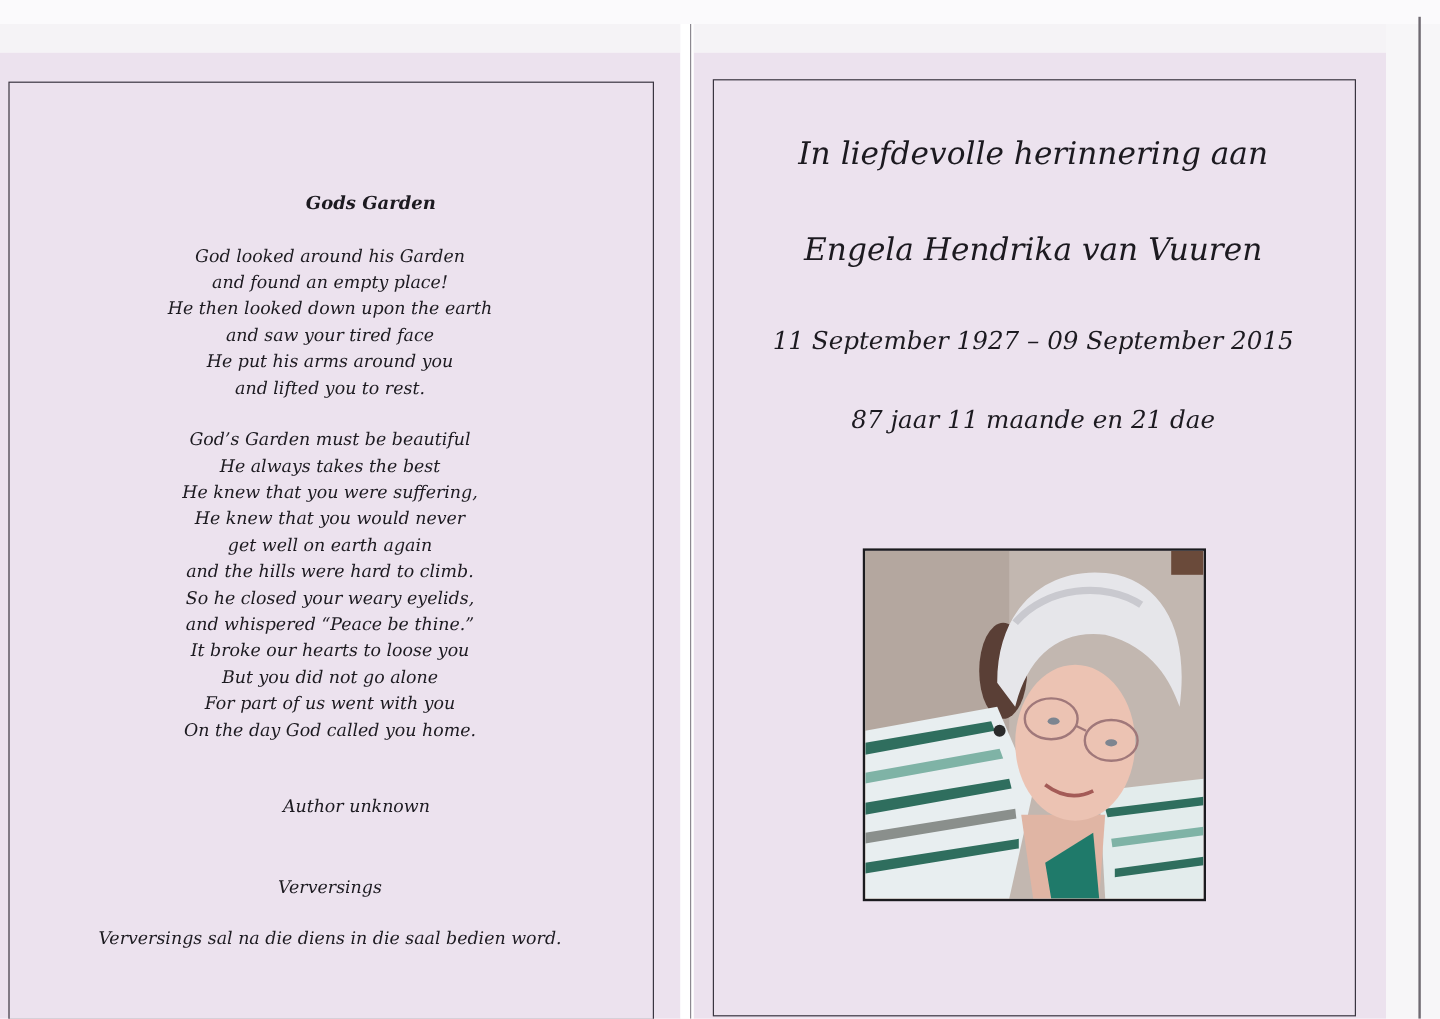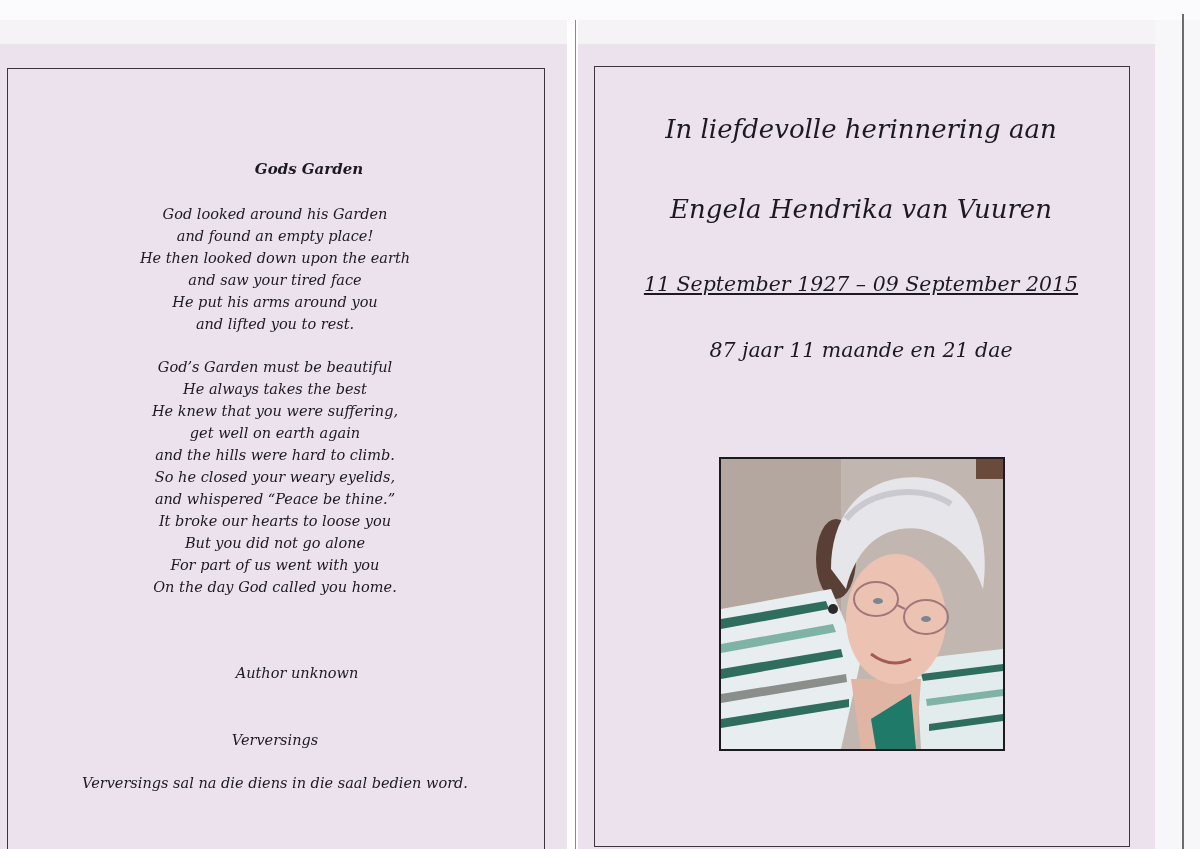--- a/index.html
+++ b/index.html
@@ -59,21 +59,21 @@
     .refresh-heading { position: absolute; top: 664px; left: 0; width: 100%; font-size: 14.5px; }
     .refresh-note { position: absolute; top: 707px; left: 0; width: 100%; font-size: 14.5px; }
 
     .memorial {
       position: absolute; left: 594px; top: 66px; width: 534px;
       text-align: center; color: #1c1a20;
       font-family: "DejaVu Serif", serif; font-style: italic;
     }
     .mem-heading { position: absolute; top: 48px; left: 0; width: 100%; font-size: 26px; }
     .mem-name { position: absolute; top: 128px; left: 0; width: 100%; font-size: 26px; }
-    .mem-dates { position: absolute; top: 206px; left: 0; width: 100%; font-size: 20.5px; text-decoration: underline; }
+    .mem-dates { position: absolute; top: 206px; left: 0; width: 100%; font-size: 20.5px; }
     .mem-age { position: absolute; top: 272px; left: 0; width: 100%; font-size: 20.5px; }
 
     .photo {
       position: absolute; left: 719px; top: 457px; width: 282px; height: 290px;
       border: 2px solid #1b1b1f; overflow: hidden;
       background: linear-gradient(90deg, #b9ada6 0%, #c4bab3 45%, #cfc7c2 100%);
     }
     .photo svg { display: block; }
   </style>
 </head>
@@ -97,20 +97,21 @@
     <div>and found an empty place!</div>
     <div>He then looked down upon the earth</div>
     <div>and saw your tired face</div>
     <div>He put his arms around you</div>
     <div>and lifted you to rest.</div>
   </div>
   <div class="stanza stanza-2">
     <div>God’s Garden must be beautiful</div>
     <div>He always takes the best</div>
     <div>He knew that you were suffering,</div>
+    <div>He knew that you would never</div>
     <div>get well on earth again</div>
     <div>and the hills were hard to climb.</div>
     <div>So he closed your weary eyelids,</div>
     <div>and whispered “Peace be thine.”</div>
     <div>It broke our hearts to loose you</div>
     <div>But you did not go alone</div>
     <div>For part of us went with you</div>
     <div>On the day God called you home.</div>
   </div>
   <div class="author">Author unknown</div>

